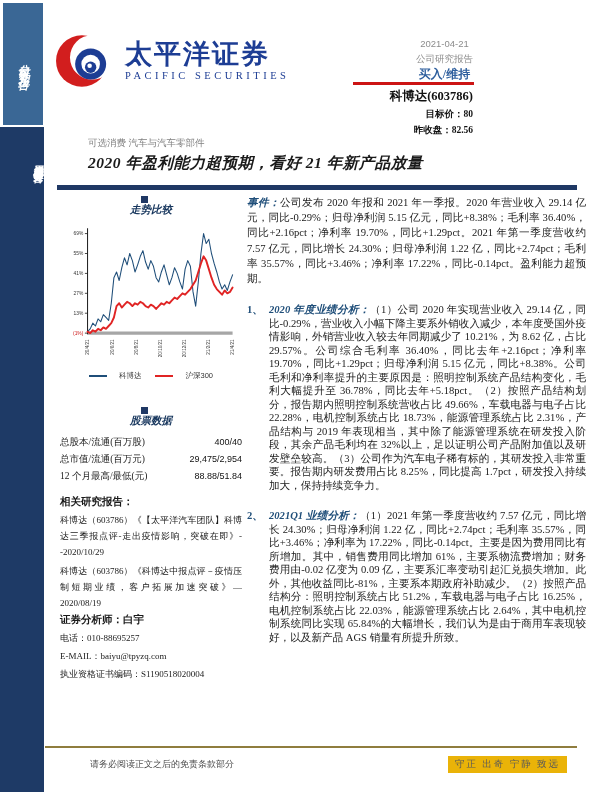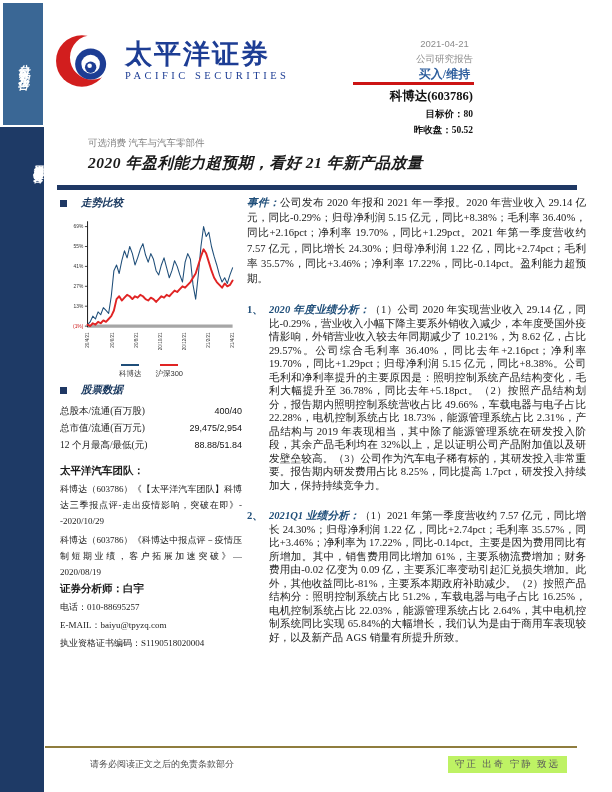--- a/index.html
+++ b/index.html
@@ -34,45 +34,45 @@
   .meta-rating{font-size:12px;color:#2e5f9e;font-weight:bold;line-height:17px;}
   .red-rule{position:absolute;left:353px;top:82px;width:121px;height:3px;background:#cc1414;}
   .stock-line{position:absolute;right:139px;top:88px;text-align:left;font-size:12.5px;font-weight:bold;color:#111;}
   .target-line{position:absolute;right:139px;top:106px;text-align:right;font-size:9.5px;font-weight:bold;color:#111;line-height:16px;}
   
   .category{position:absolute;left:88px;top:137px;font-size:9.5px;color:#808080;}
   .page-title{position:absolute;left:88px;top:153px;font-size:15.5px;font-weight:bold;font-style:italic;color:#1a1a1a;letter-spacing:0.5px;}
   .title-rule{position:absolute;left:57px;top:185px;width:520px;height:5px;background:#1f3864;}
   
   .left-col{position:absolute;left:60px;top:196px;width:182px;}
-  .sec-head{display:flex;align-items:center;font-size:10.5px;font-weight:bold;font-style:italic;color:#17365d;margin-bottom:2px;}
+  .sec-head{display:flex;align-items:center;font-size:10.5px;font-weight:bold;font-style:italic;color:#17365d;margin-bottom:2px;flex-direction:column;}
   .sq{display:inline-block;width:7px;height:7px;background:#1f3864;margin-right:14px;}
   .trend-chart{width:180px;margin-top:4px;}
   .legend{display:flex;justify-content:center;gap:14px;font-size:7.5px;color:#333;margin-top:-4px;font-family:"Liberation Sans",sans-serif;}
-  .legend-item{display:flex;align-items:center;gap:3px;flex-direction:column;}
+  .legend-item{display:flex;align-items:center;gap:12px;}
   .swatch{display:inline-block;width:18px;height:2px;}
   .stock-table{margin-top:6px;font-size:9.5px;}
   .stock-row{display:flex;justify-content:space-between;line-height:17px;}
   .stock-row .val{font-family:"Liberation Sans",sans-serif;font-size:9px;color:#111;}
   .related-head{font-size:10.5px;font-weight:bold;margin-top:10px;}
   .report-item{font-size:9px;line-height:16px;margin-top:3px;text-align:justify;}
   .analyst{}
   .analyst-name{font-size:10.5px;font-weight:bold;line-height:18px;}
   .analyst-line{font-size:9px;line-height:18px;font-family:"Liberation Serif","DejaVu Serif",serif;}
   
   .right-col{position:absolute;left:247px;top:195px;width:339px;}
   .event-para{font-size:10.6px;line-height:15.2px;text-align:justify;}
   .lbl-navy{color:#1f4e79;font-weight:bold;font-style:italic;}
   .section{display:flex;margin-top:17px;}
   .section .num{width:22px;flex:none;color:#1f4e79;font-weight:bold;font-size:10.6px;line-height:13.5px;}
   .s-body{flex:1;font-size:10.6px;line-height:13.5px;text-align:justify;}
   
   .footer-rule{position:absolute;left:45px;top:746px;width:532px;height:2px;background:#8f7d3e;}
   .footer-left{position:absolute;left:90px;top:758px;font-size:9px;color:#4d4d4d;}
-  .footer-right{position:absolute;right:45px;top:756px;font-size:9.5px;color:#595959;background:#bef264;padding:2px 7px;letter-spacing:2px;}
+  .footer-right{position:absolute;right:45px;top:756px;font-size:9.5px;color:#595959;background:#eab308;padding:2px 7px;letter-spacing:2px;}
 </style>
 </head>
 <body>
 
 <div class="sidebar-top">
   <span class="v-text">公司研究报告</span>
 </div>
 <div class="sidebar-bottom">
   <span class="v-text">太平洋证券股份有限公司证券研究报告</span>
 </div>
@@ -94,21 +94,21 @@
 
 <div class="header-meta">
   <div class="meta-gray">2021-04-21</div>
   <div class="meta-gray">公司研究报告</div>
   <div class="meta-rating">买入/维持</div>
 </div>
 <div class="red-rule"></div>
 <div class="stock-line">科博达(603786)</div>
 <div class="target-line">
   <div>目标价：80</div>
-  <div>昨收盘：50.52</div>
+  <div>昨收盘：82.56</div>
 </div>
 
 <div class="category">可选消费  汽车与汽车零部件</div>
 <div class="page-title">2020 年盈利能力超预期，看好 21 年新产品放量</div>
 <div class="title-rule"></div>
 
 <div class="left-col">
   <div class="sec-head">
     <span class="sq"></span>
     <span>走势比较</span>
@@ -144,41 +144,41 @@
     <span class="legend-item">
       <span class="swatch" style="background: rgb(31, 78, 121);"></span>
       <span>科博达</span>
     </span>
     <span class="legend-item">
       <span class="swatch" style="background: rgb(224, 36, 36);"></span>
       <span>沪深300</span>
     </span>
   </div>
 
-  <div class="sec-head" style="margin-top:4px;">
+  <div class="sec-head" style="margin-top:26px;">
     <span class="sq"></span>
     <span>股票数据</span>
   </div>
 
   <div class="stock-table">
     <div class="stock-row">
       <span>总股本/流通(百万股)</span>
       <span class="val">400/40</span>
     </div>
     <div class="stock-row">
       <span>总市值/流通(百万元)</span>
       <span class="val">29,475/2,954</span>
     </div>
     <div class="stock-row">
       <span>12 个月最高/最低(元)</span>
       <span class="val">88.88/51.84</span>
     </div>
   </div>
 
-  <div class="related-head">太平洋汽车团队：</div>
+  <div class="related-head">相关研究报告：</div>
   <div class="report-item">科博达（603786）《【太平洋汽车团队】科博达三季报点评-走出疫情影响，突破在即》--2020/10/29</div>
   <div class="report-item">科博达（603786）《科博达中报点评－疫情压制短期业绩，客户拓展加速突破》—2020/08/19</div>
 
   <div class="analyst">
     <div class="analyst-name">证券分析师：白宇</div>
     <div class="analyst-line">电话：010-88695257</div>
     <div class="analyst-line">E-MAIL：baiyu@tpyzq.com</div>
     <div class="analyst-line">执业资格证书编码：S1190518020004</div>
   </div>
 </div>

